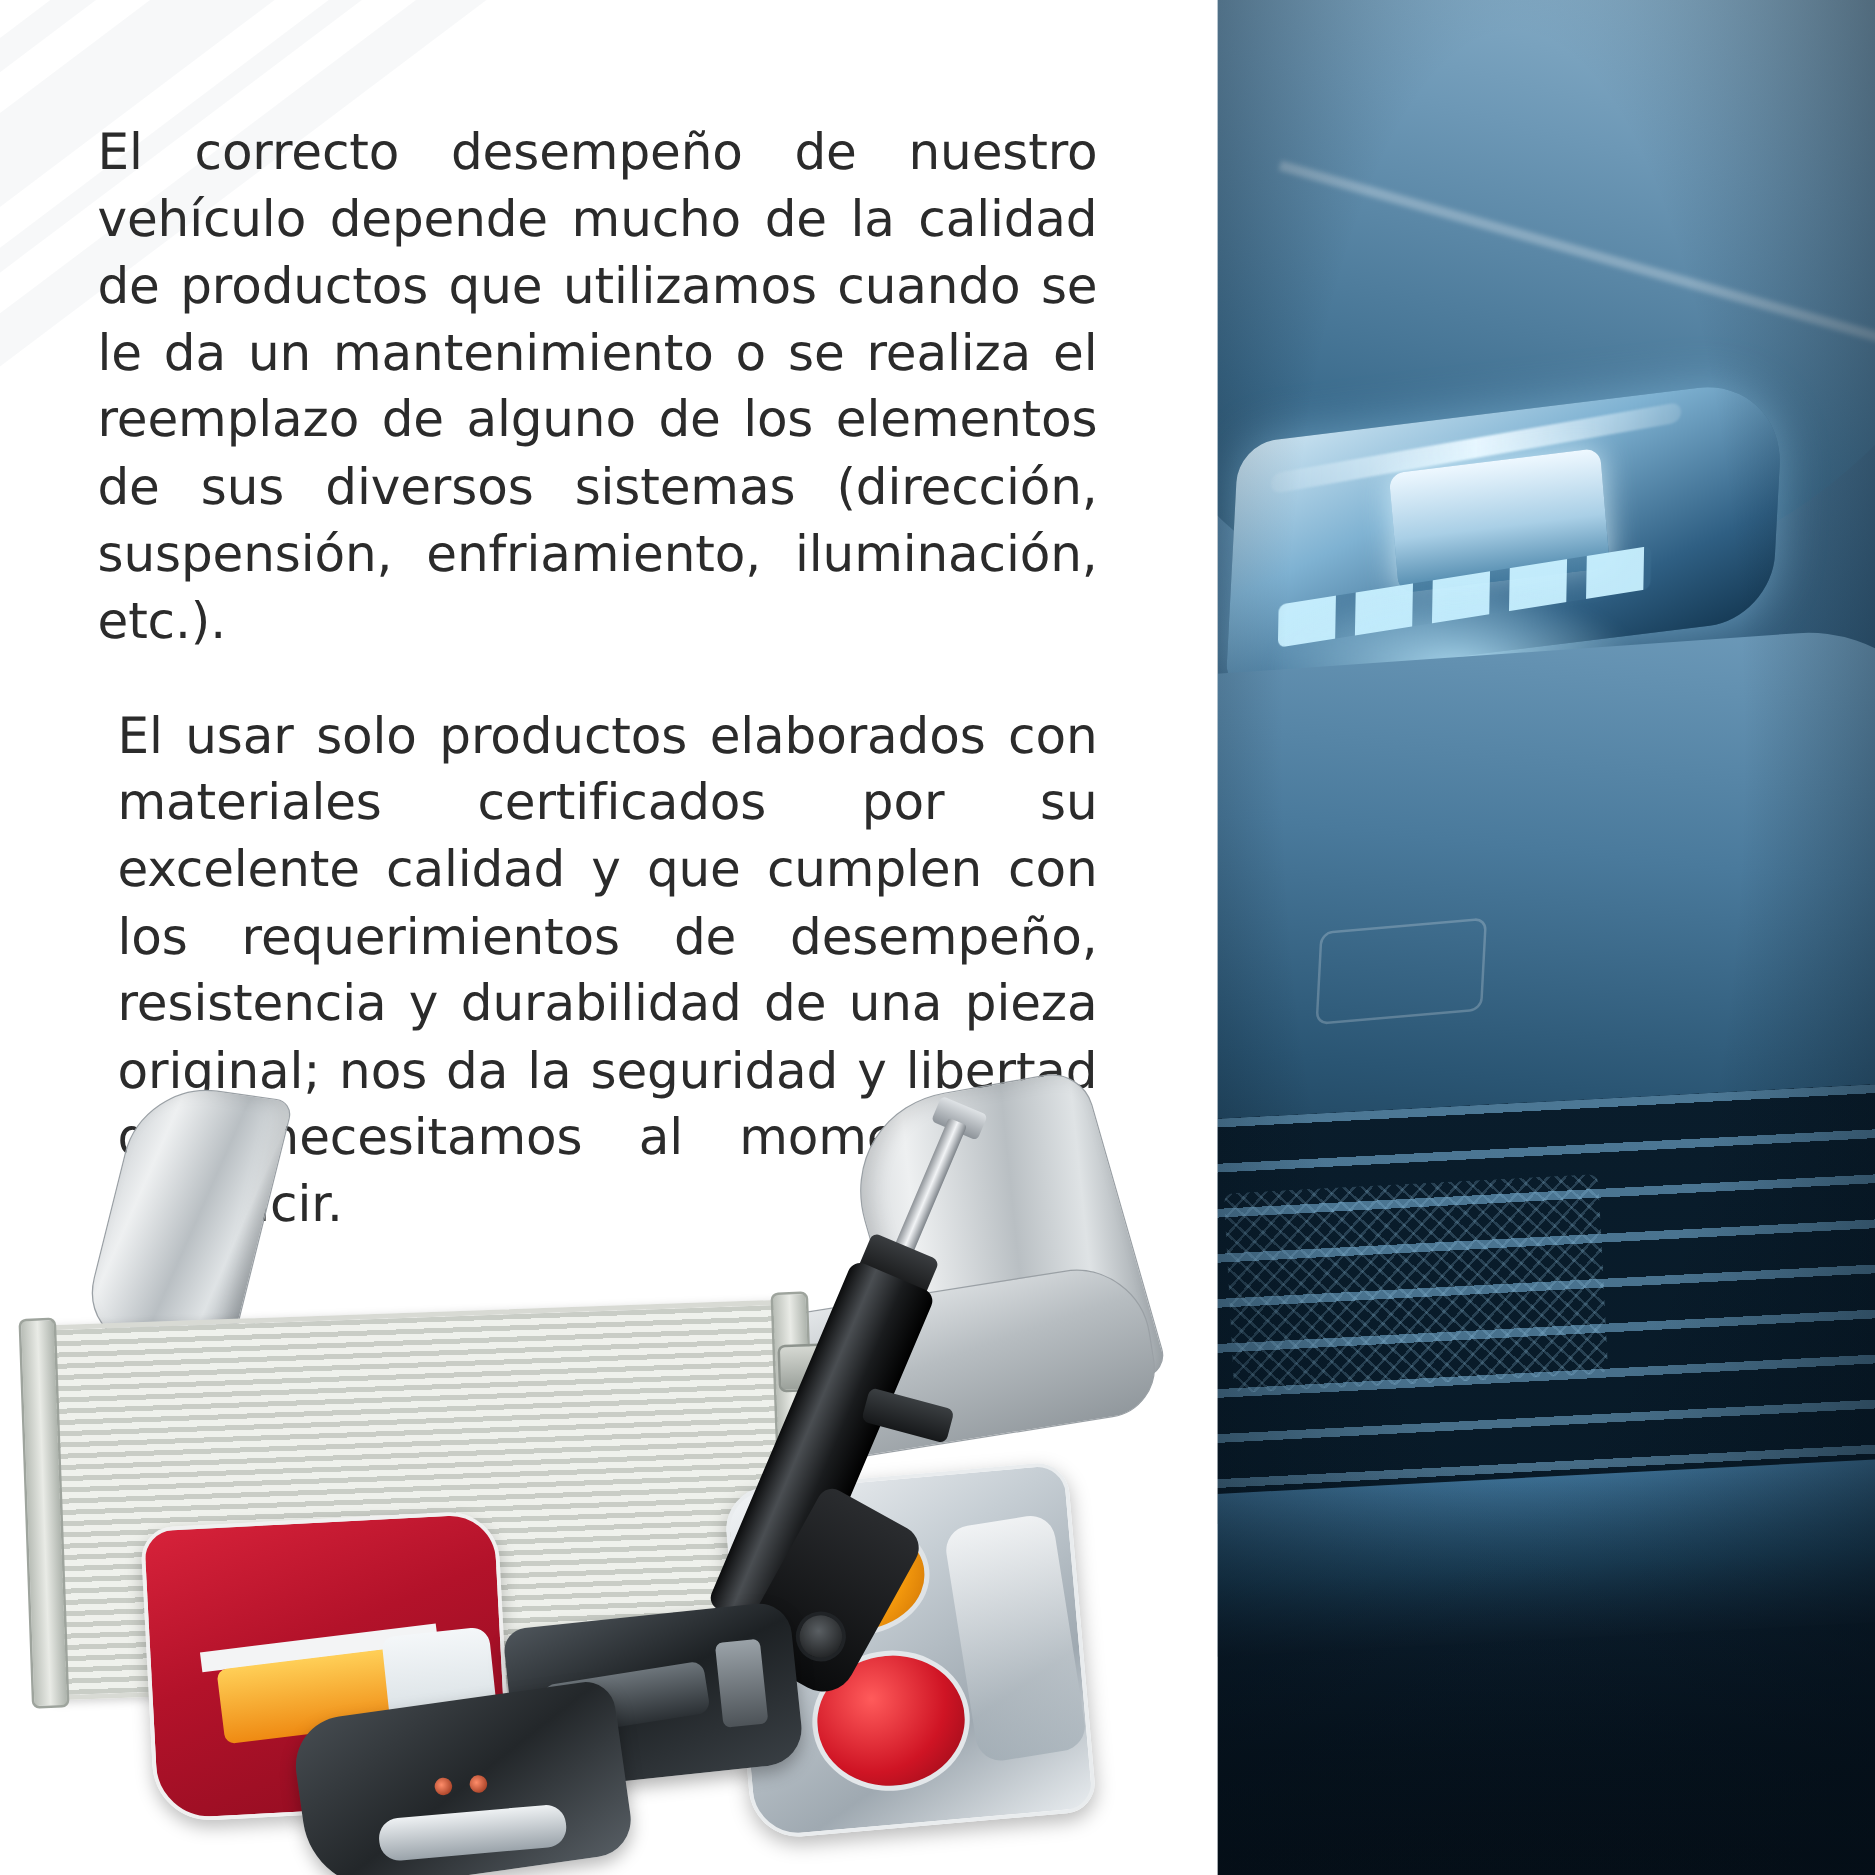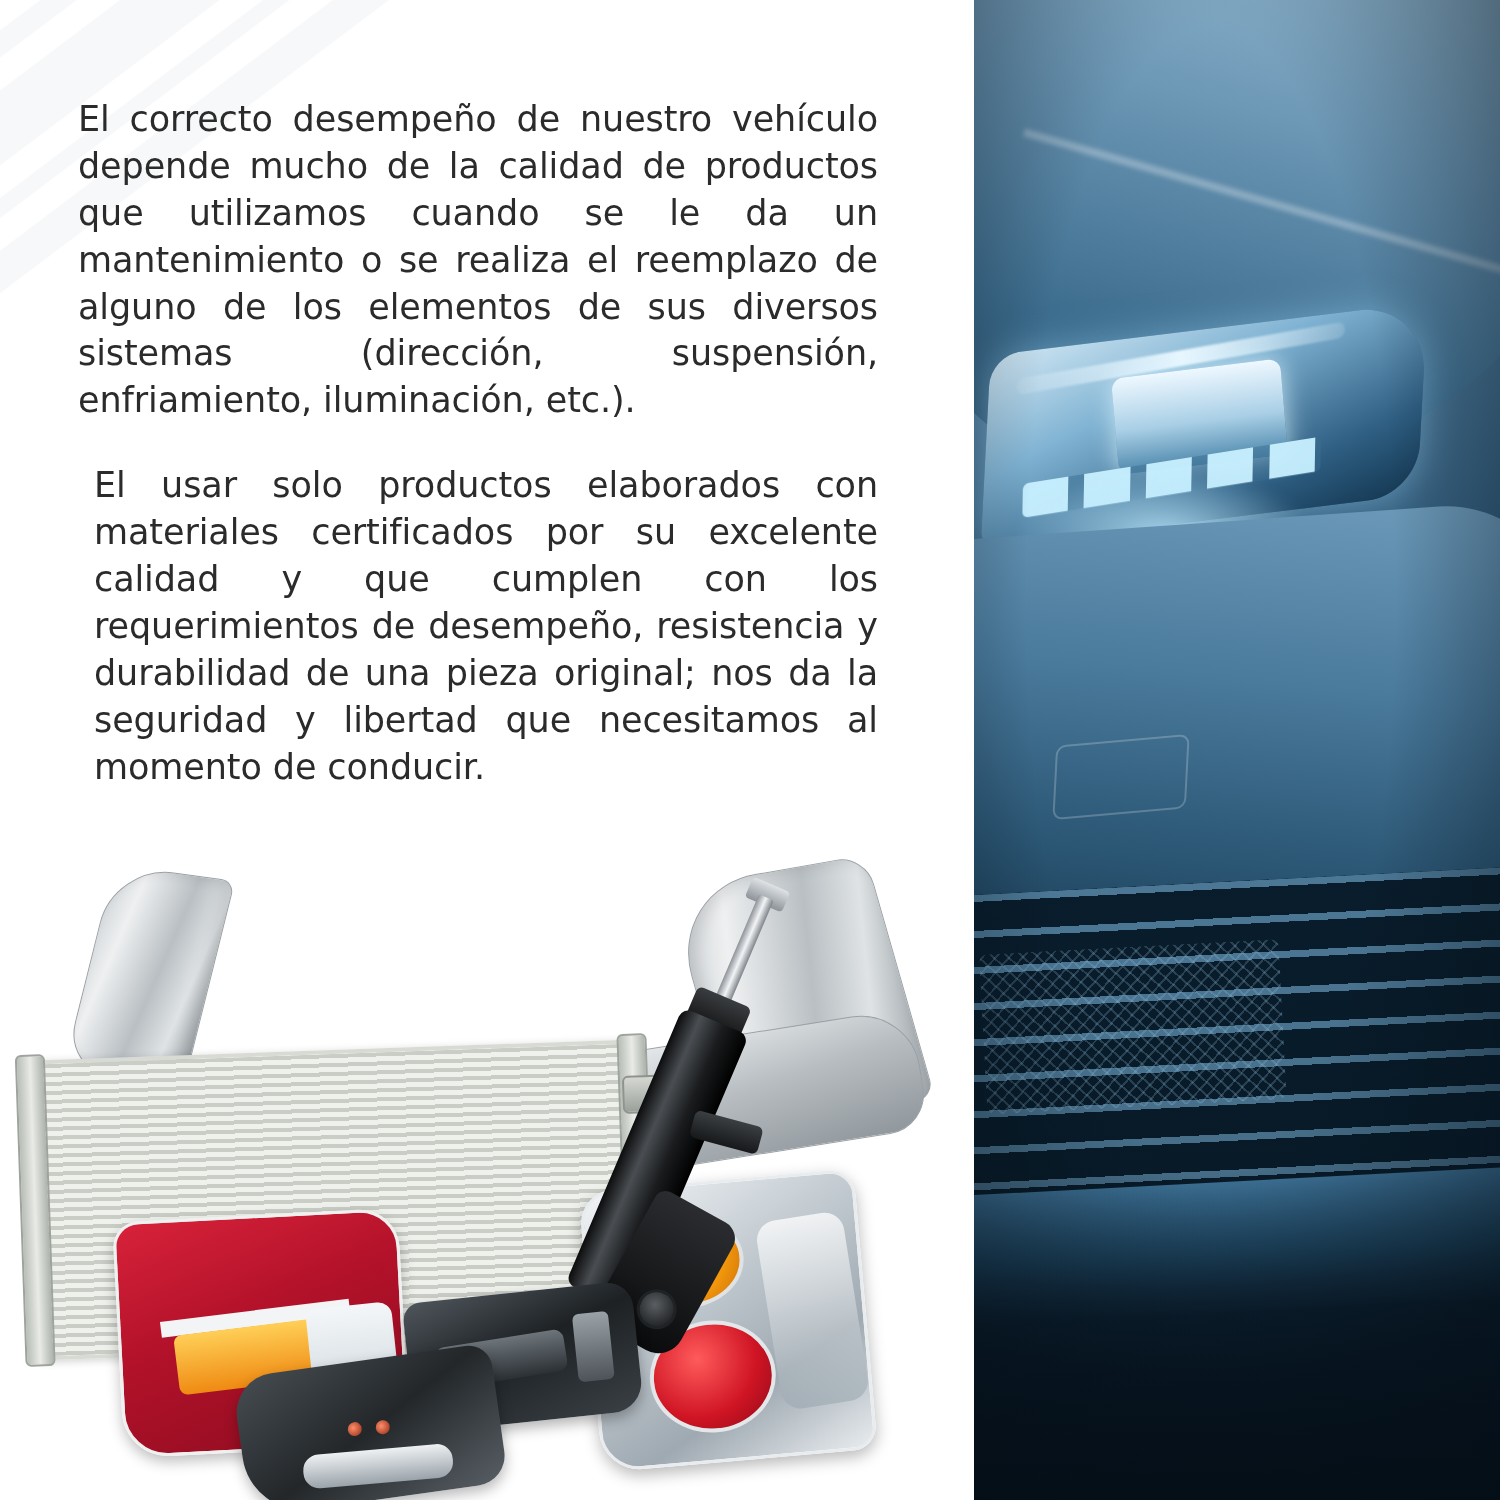--- a/index.html
+++ b/index.html
@@ -49,21 +49,21 @@
 
   .copy {
     position: absolute;
     left: 78px;
     top: 96px;
     width: 800px;
   }
   .para {
     margin: 0 0 38px 0;
     color: #2b2b2b;
-    font-size: 35px;
+    font-size: 40px;
     line-height: 1.34;
     text-align: justify;
     letter-spacing: -0.1px;
   }
   .para:last-child { margin-bottom: 0; margin-left: 16px; }
 
   
   .parts {
     position: absolute;
     left: 0;

